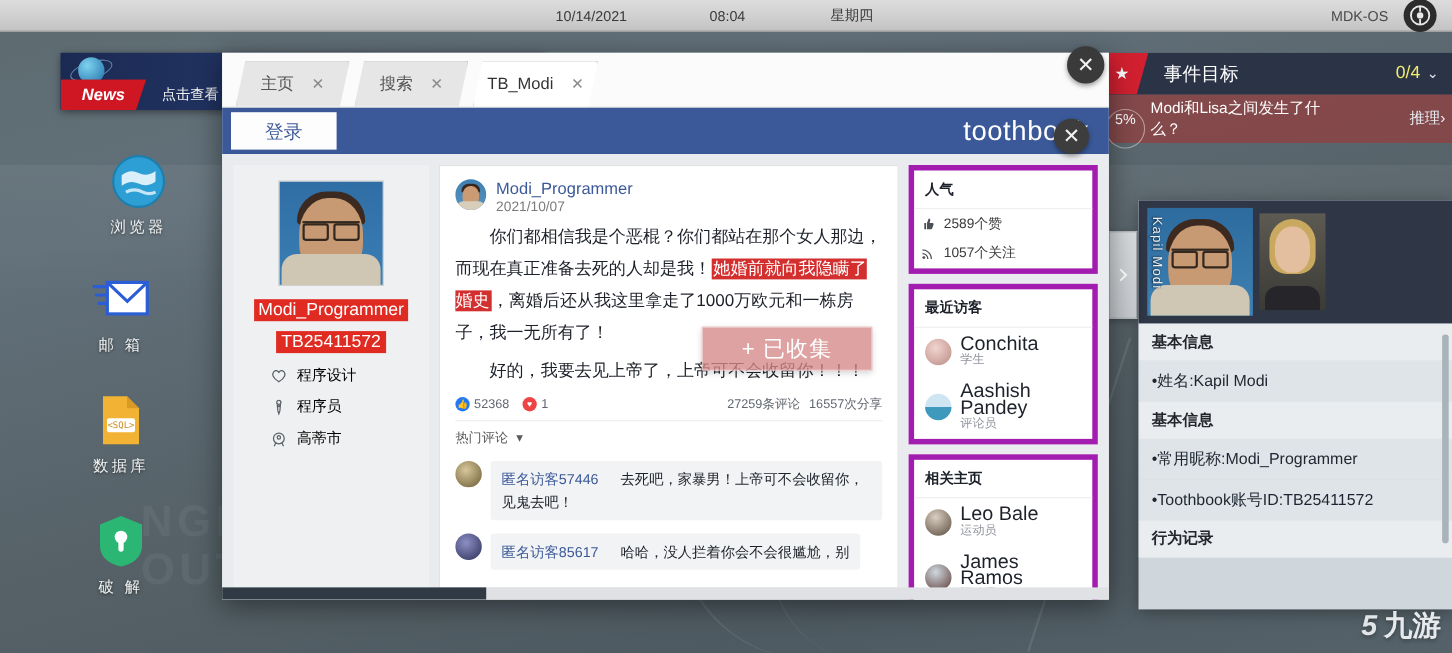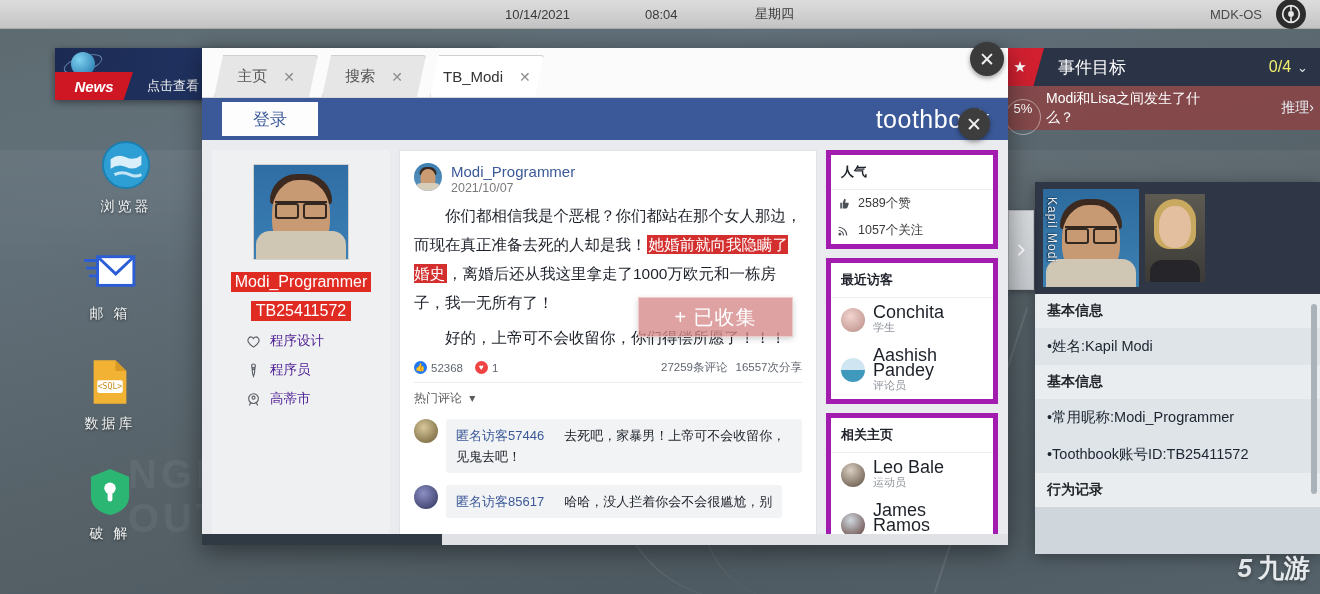--- a/index.html
+++ b/index.html
@@ -78,21 +78,21 @@
     background:#3d3d3d;display:flex;align-items:center;justify-content:center;cursor:pointer;
     box-shadow:0 2px 5px rgba(0,0,0,.4);z-index:40;}
   #outerclose{position:absolute;left:970px;top:42px;width:34px;height:34px;border-radius:50%;
     background:#3a3a3a;display:flex;align-items:center;justify-content:center;cursor:pointer;
     box-shadow:0 2px 5px rgba(0,0,0,.4);z-index:41;}
   .xglyph{color:#f2f2f2;font-size:19px;line-height:1;font-weight:bold;}
 
   
   #sitehead{height:42px;background:#3b5998;display:flex;align-items:center;
     justify-content:space-between;padding:0 18px 0 0;position:relative;}
-  #loginbtn{margin-left:20px;width:96px;height:34px;background:#fdfdfd;color:#3b5998;
+  #loginbtn{margin-left:8px;width:96px;height:34px;background:#fdfdfd;color:#3b5998;
     font-size:17px;display:flex;align-items:center;justify-content:center;cursor:pointer;}
   #brand{color:#fff;font-size:25px;letter-spacing:.5px;}
 
   
   #sitebody{position:relative;height:calc(497px - 50px - 42px);background:#e9ebee;
     padding:10px;display:flex;gap:9px;overflow:hidden;}
   .col-left{width:178px;background:#eff0f1;padding-top:14px;text-align:center;}
   .avatar-big{width:96px;height:96px;margin:0 auto;border:1px solid #cfcfcf;
     background:linear-gradient(180deg,#2f6ea5,#3a7fb5);position:relative;overflow:hidden;}
   .face{position:absolute;left:50%;top:16%;transform:translateX(-50%);
@@ -103,21 +103,21 @@
     width:52px;height:12px;border-top:2px solid #32281f;}
   .glasses:before,.glasses:after{content:"";position:absolute;top:0;width:20px;height:12px;
     border:2px solid #32281f;border-radius:3px;}
   .glasses:before{left:0;} .glasses:after{right:0;}
   .shirt{position:absolute;left:50%;bottom:0;transform:translateX(-50%);
     width:90px;height:28px;background:#cfc6b4;border-radius:14px 14px 0 0;}
   .pname{display:inline-block;margin-top:12px;padding:1px 4px;background:#e02b22;
     color:#fff;font-size:16px;}
   .pid{display:inline-block;margin-top:9px;padding:1px 5px;background:#e02b22;
     color:#fff;font-size:16px;}
-  .prow{display:flex;align-items:center;gap:9px;margin:11px 0 0 34px;font-size:13.5px;color:#4c1d95;}
+  .prow{display:flex;align-items:center;gap:9px;margin:11px 0 0 34px;font-size:13.5px;color:#000000;}
   .prow svg{width:15px;height:15px;flex:none;}
 
   .col-mid{flex:1;background:#fff;border:1px solid #e2e2e2;padding:12px 14px;position:relative;}
   .post-head{display:flex;gap:9px;align-items:flex-start;}
   .av-sm{width:28px;height:28px;border-radius:50%;overflow:hidden;flex:none;position:relative;
     background:linear-gradient(180deg,#3c7fb0,#5c93bd);}
   .av-sm .f{position:absolute;left:50%;top:22%;transform:translateX(-50%);width:15px;height:19px;
     border-radius:45%;background:#cb9c74;}
   .av-sm .h{position:absolute;left:50%;top:14%;transform:translateX(-50%);width:17px;height:8px;
     border-radius:9px 9px 2px 2px;background:#382720;}
@@ -404,21 +404,21 @@
             <span class="f"></span>
             <span class="s"></span>
           </span>
           <span>
             <div class="pauthor">Modi_Programmer</div>
             <div class="pdate">2021/10/07</div>
           </span>
         </div>
 
         <div class="ptext"><span>你们都相信我是个恶棍？你们都站在那个女人那边，而现在真正准备去死的人却是我！</span><span class="hl">她婚前就向我隐瞒了婚史</span><span>，离婚后还从我这里拿走了1000万欧元和一栋房子，我一无所有了！</span></div>
-        <div class="ptext">好的，上帝可不会收留你，你们得偿所愿了！！！</div>
+        <div class="ptext">好的，我要去见上帝了，上帝可不会收留你！！！</div>
 
         <div class="pstats">
           <span class="like-ic">👍</span>
           <span>52368</span>
           <span class="heart-ic">♥</span>
           <span>1</span>
           <span class="right">27259条评论</span>
           <span style="margin-left:8px">16557次分享</span>
         </div>
 

